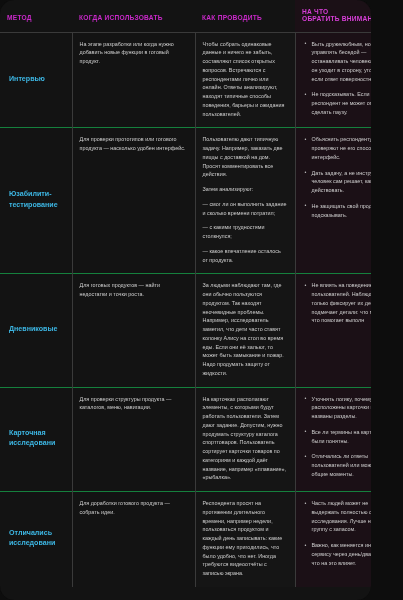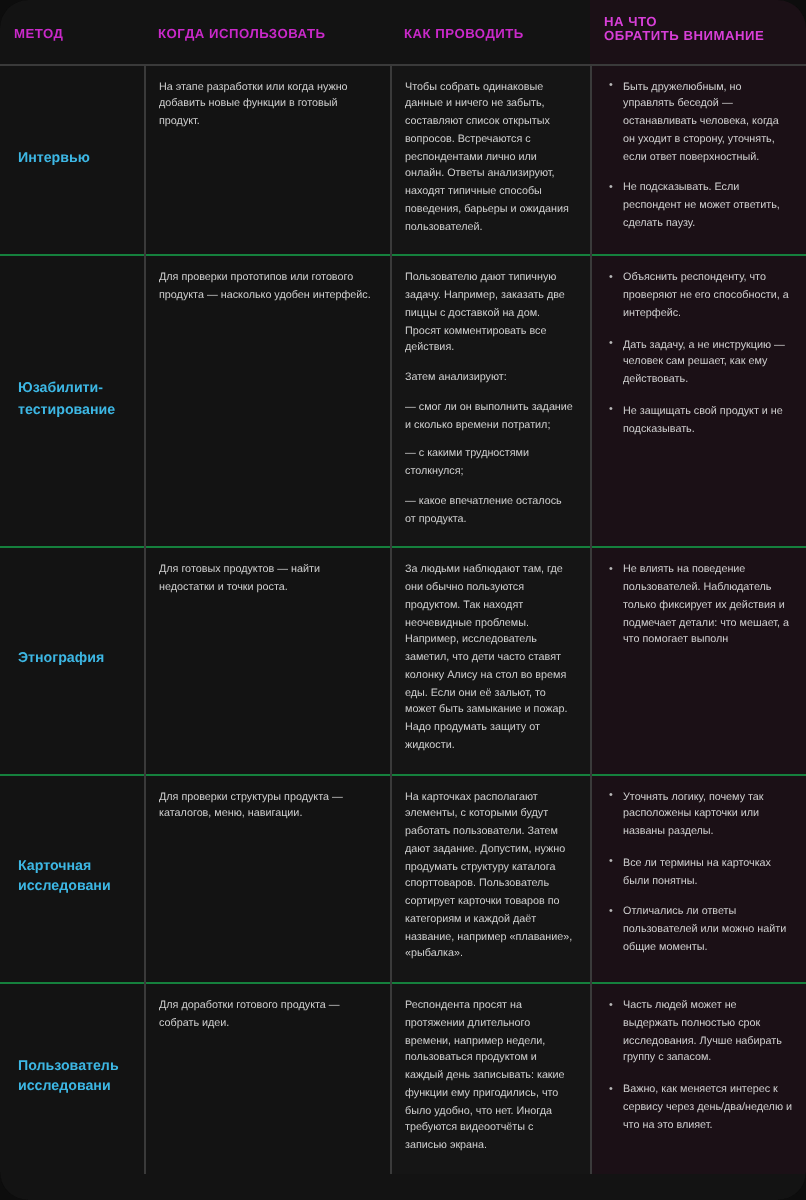--- a/index.html
+++ b/index.html
@@ -3,21 +3,21 @@
 <meta charset="utf-8">
 <style>
   * { box-sizing: border-box; margin: 0; padding: 0; }
   html, body {
     width: 403px; height: 600px;
     background: #0d0d0d;
     font-family: "Liberation Sans", "DejaVu Sans", sans-serif;
     overflow: hidden;
   }
   #table-wrap {
-    width: 403px; height: 600px;
+    width: 371px; height: 600px;
     position: relative;
     background: #131313;
     border-radius: 14px;
     overflow: hidden;
   }
   table.comparison {
     width: 403px;
     border-collapse: collapse;
     table-layout: fixed;
   }
@@ -144,21 +144,21 @@
           </td>
           <td class="col-watch">
             <ul class="bullets">
               <li>Объяснить респонденту, что проверяют не его способности, а интерфейс.</li>
               <li>Дать задачу, а не инструкцию — человек сам решает, как ему действовать.</li>
               <li>Не защищать свой продукт и не подсказывать.</li>
             </ul>
           </td>
         </tr>
         <tr>
-          <td class="col-method">Этнография</td>
+          <td class="col-method">Дневниковые</td>
           <td class="col-when">Для готовых продуктов — найти недостатки и точки роста.</td>
           <td class="col-how">
             <div class="para">За людьми наблюдают там, где они обычно пользуются продуктом. Так находят неочевидные проблемы. Например, исследователь заметил, что дети часто ставят колонку Алису на стол во время еды. Если они её зальют, то может быть замыкание и пожар. Надо продумать защиту от жидкости.</div>
           </td>
           <td class="col-watch">
             <ul class="bullets">
               <li>Не влиять на поведение пользователей. Наблюдатель только фиксирует их действия и подмечает детали: что мешает, а что помогает выполн</li>
             </ul>
           </td>
         </tr>
@@ -170,21 +170,21 @@
           </td>
           <td class="col-watch">
             <ul class="bullets">
               <li>Уточнять логику, почему так расположены карточки или названы разделы.</li>
               <li>Все ли термины на карточках были понятны.</li>
               <li>Отличались ли ответы пользователей или можно найти общие моменты.</li>
             </ul>
           </td>
         </tr>
         <tr>
-          <td class="col-method">Пользователь исследовани</td>
+          <td class="col-method">Отличались исследовани</td>
           <td class="col-when">Для доработки готового продукта — собрать идеи.</td>
           <td class="col-how">
             <div class="para">Респондента просят на протяжении длительного времени, например недели, пользоваться продуктом и каждый день записывать: какие функции ему пригодились, что было удобно, что нет. Иногда требуются видеоотчёты с записью экрана.</div>
           </td>
           <td class="col-watch">
             <ul class="bullets">
               <li>Часть людей может не выдержать полностью срок исследования. Лучше набирать группу с запасом.</li>
               <li>Важно, как меняется интерес к сервису через день/два/неделю и что на это влияет.</li>
             </ul>
           </td>

